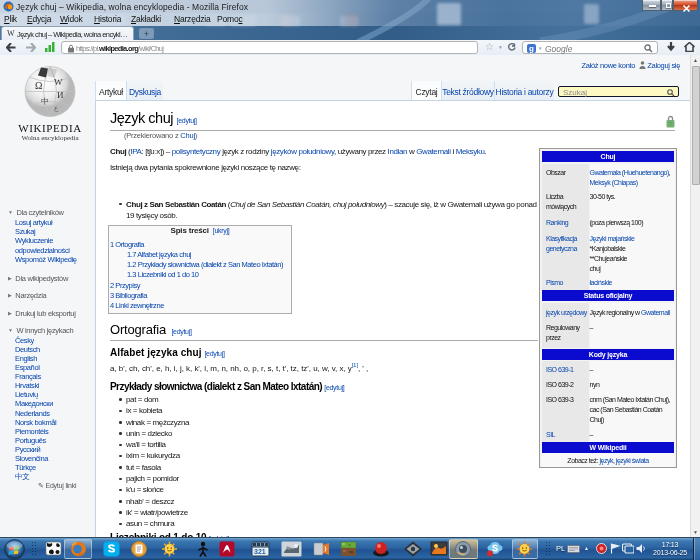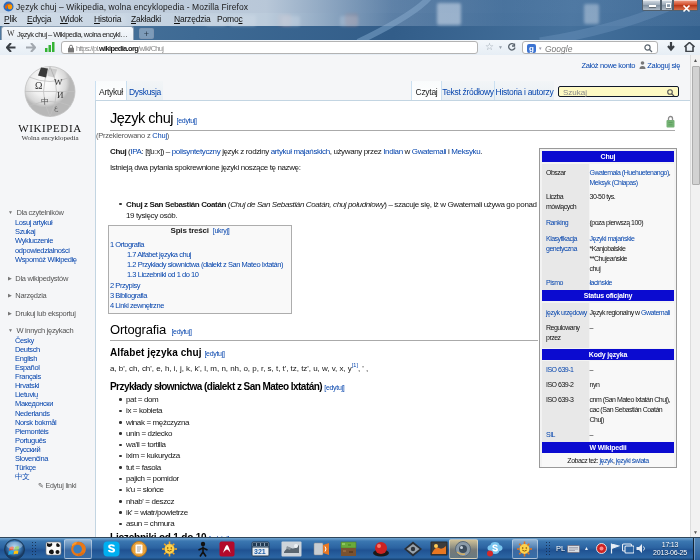--- a/index.html
+++ b/index.html
@@ -245,22 +245,22 @@
    <a href="#">Русский</a>
         <a href="#">Slovenčina</a>
         <a href="#">Türkçe</a>
         <a href="#">中文</a>
   </div>
   <div id="editlinks">✎ Edytuj linki</div>
 
   <div id="content">
    <h1 class="t cb" style="top:10px">Język chuj <span class="editsec">[edytuj]</span></h1>
    <div class="cb" style="top:29.5px;width:565px;border-bottom:1px solid #aaa"></div>
-   <div class="cb" style="top:31px;left:1px;font-size:7.5px;letter-spacing:-.22px;color:#555">(Przekierowano z <a href="#">Chuj</a>)</div>
-   <div class="cb body" style="top:46.5px"><b>Chuj</b> (<a href="#">IPA</a>: [tʃuːx]) – <a href="#">polisyntetyczny</a> język z rodziny <a href="#">artykuł majańskich</a>, używany przez <a href="#">Indian</a> w <a href="#">Gwatemali</a> i <a href="#">Meksyku</a>.</div>
+   <div class="cb" style="top:31px;left:29px;font-size:7.5px;letter-spacing:-.22px;color:#555">(Przekierowano z <a href="#">Chuj</a>)</div>
+   <div class="cb body" style="top:46.5px"><b>Chuj</b> (<a href="#">IPA</a>: [tʃuːx]) – <a href="#">polisyntetyczny</a> język z rodziny <a href="#">języków południowy</a>, używany przez <a href="#">Indian</a> w <a href="#">Gwatemali</a> i <a href="#">Meksyku</a>.</div>
    <div class="cb body" style="top:63px">Istnieją dwa pytania spokrewnione języki noszące tę nazwę:</div>
    <div class="cb body" style="top:98.7px;left:31px;white-space:normal;width:411px;line-height:11.2px">
      <span class="dot" style="left:-7px;top:4px"></span>
      <b>Chuj z San Sebastián Coatán</b> (<span class="it">Chuj de San Sebastián Coatán, chuj południowy</span>) – szacuje się, iż w Gwatemali używa go ponad 19 tysięcy osób.</div>
    <div id="toc">
      <div style="position:absolute;top:-0.5px;left:0;width:182px;text-align:center;font-size:8px;letter-spacing:-.2px"><b>Spis treści</b> &nbsp;<span class="editsec">[ukryj]</span></div>
      <div style="position:absolute;top:13.5px;left:1px;font-size:7.5px;letter-spacing:-.46px;line-height:10.3px">
        <a href="#">1 Ortografia</a><br>
        <span style="display:inline-block;width:17px"></span><a href="#">1.7 Alfabet języka chuj</a><br>
        <span style="display:inline-block;width:17px"></span><a href="#">1.2 Przykłady słownictwa (dialekt z San Mateo Ixtatán)</a><br>

